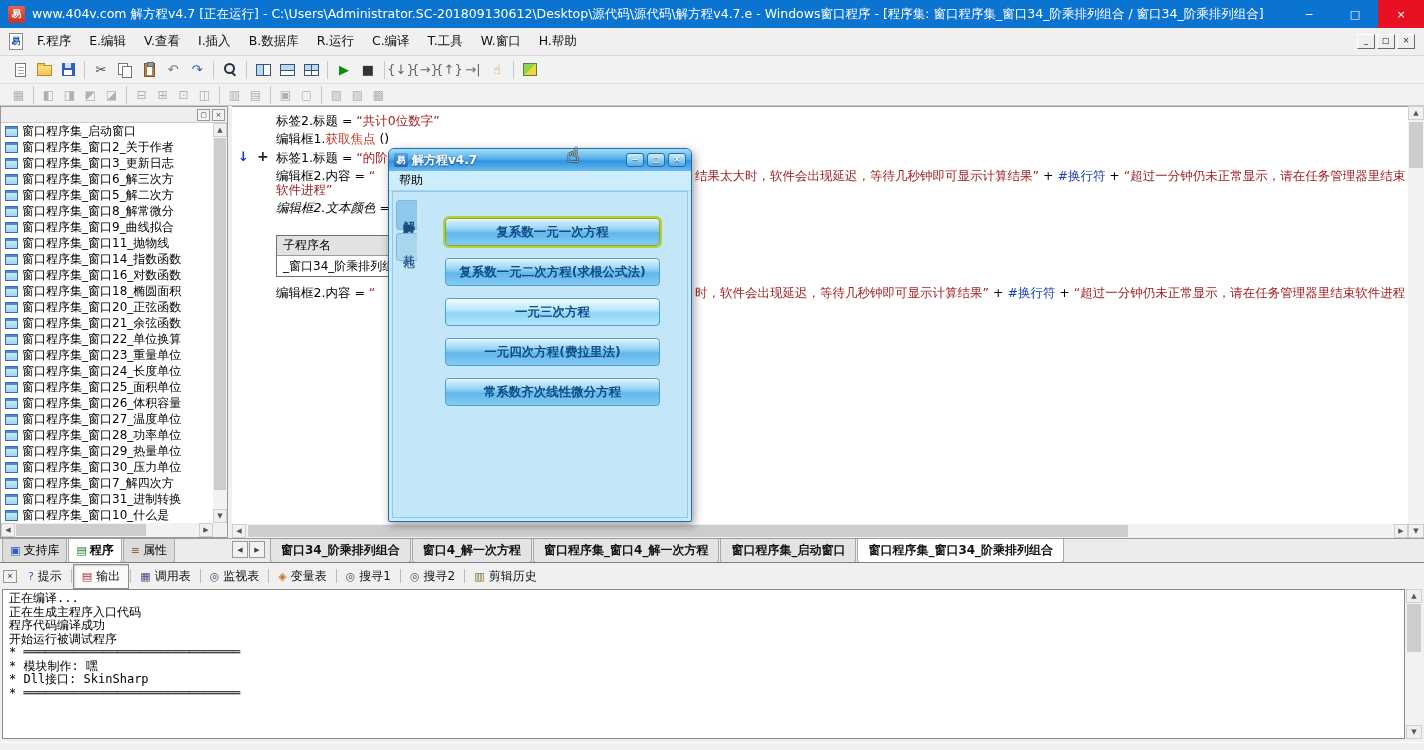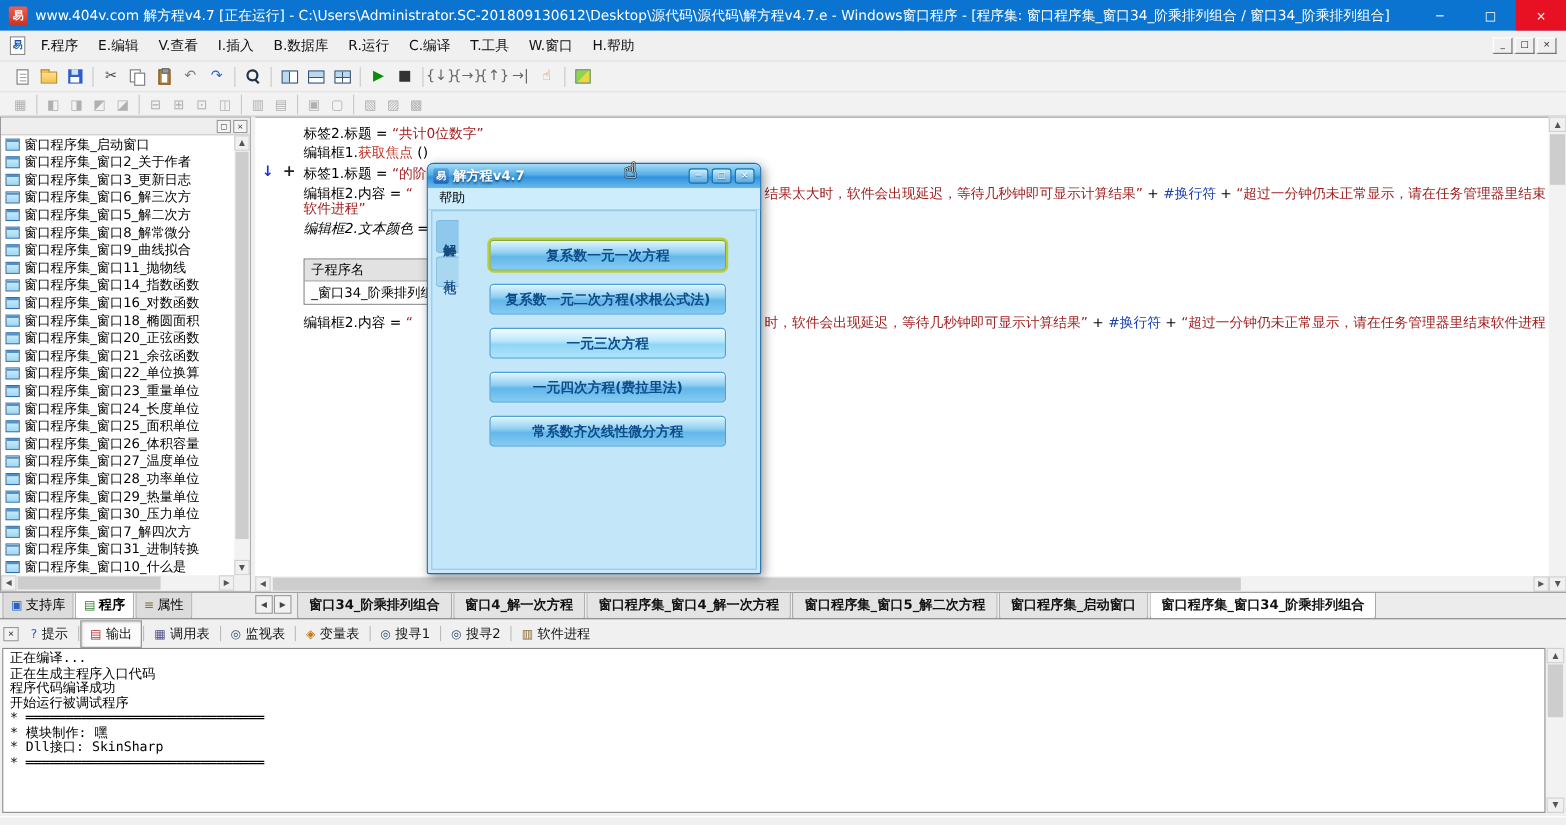--- a/index.html
+++ b/index.html
@@ -459,21 +459,20 @@
         </div>
       </div>
     <div class="earr">
       <div class="ebtn">◀</div>
       <div class="ebtn">▶</div>
     </div>
     <div class="etabs" id="etabs">
         <div class="etab">窗口34_阶乘排列组合</div>
         <div class="etab">窗口4_解一次方程</div>
         <div class="etab">窗口程序集_窗口4_解一次方程</div>
-        <div class="etab">窗口程序集_窗口5_解二次方程</div>
         <div class="etab">窗口程序集_启动窗口</div>
         <div class="etab act">窗口程序集_窗口34_阶乘排列组合</div>
       </div>
   </div>
 
   <div class="output">
     <div class="outbar">
       <div class="outclose">×</div>
       <div style="display:flex;align-items:center;" id="otabs">
           <div class="otab">
@@ -506,21 +505,21 @@
             <span>搜寻1</span>
           </div>
           <div class="otsep"></div>
           <div class="otab">
             <span class="oti" style="color: rgb(51, 80, 110);">◎</span>
             <span>搜寻2</span>
           </div>
           <div class="otsep"></div>
           <div class="otab">
             <span class="oti" style="color: rgb(138, 106, 51);">▥</span>
-            <span>软件进程</span>
+            <span>剪辑历史</span>
           </div>
         </div>
     </div>
     <div class="outcontent" id="outlines">
         <div class="oline">正在编译...</div>
         <div class="oline">正在生成主程序入口代码</div>
         <div class="oline">程序代码编译成功</div>
         <div class="oline">开始运行被调试程序</div>
         <div class="oline">* ══════════════════════════════</div>
         <div class="oline">* 模块制作: 嘿</div>

